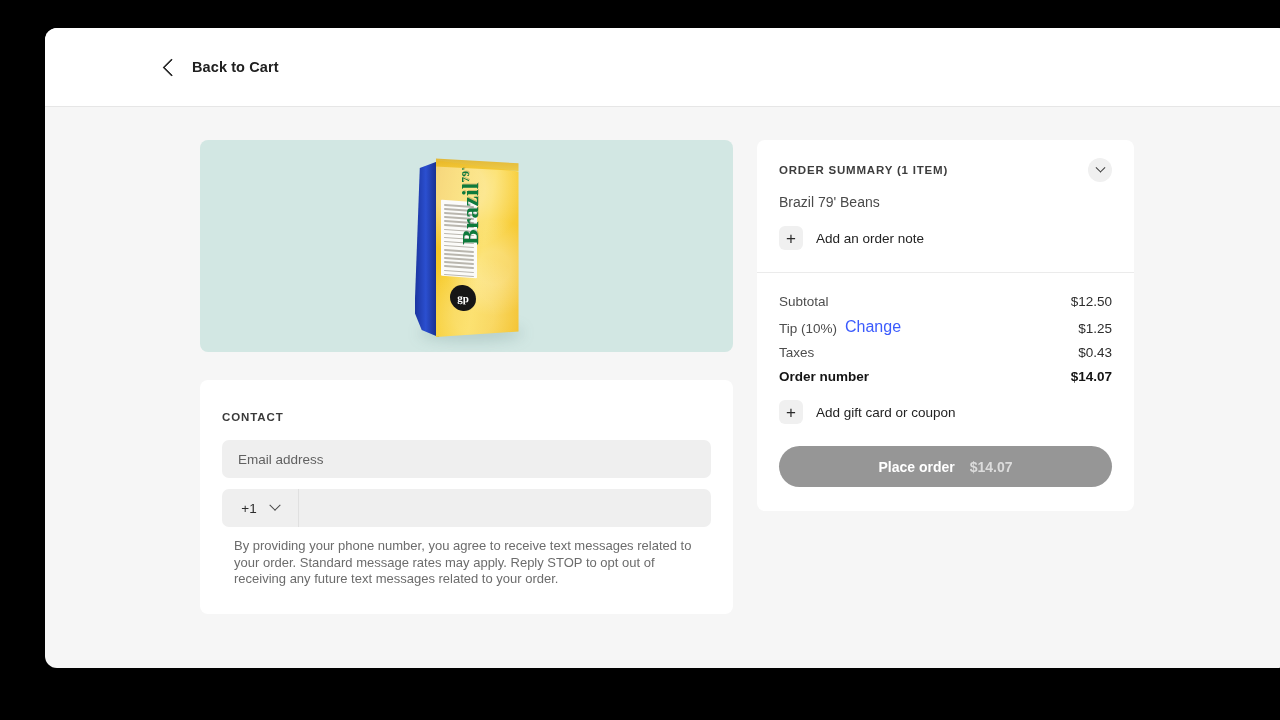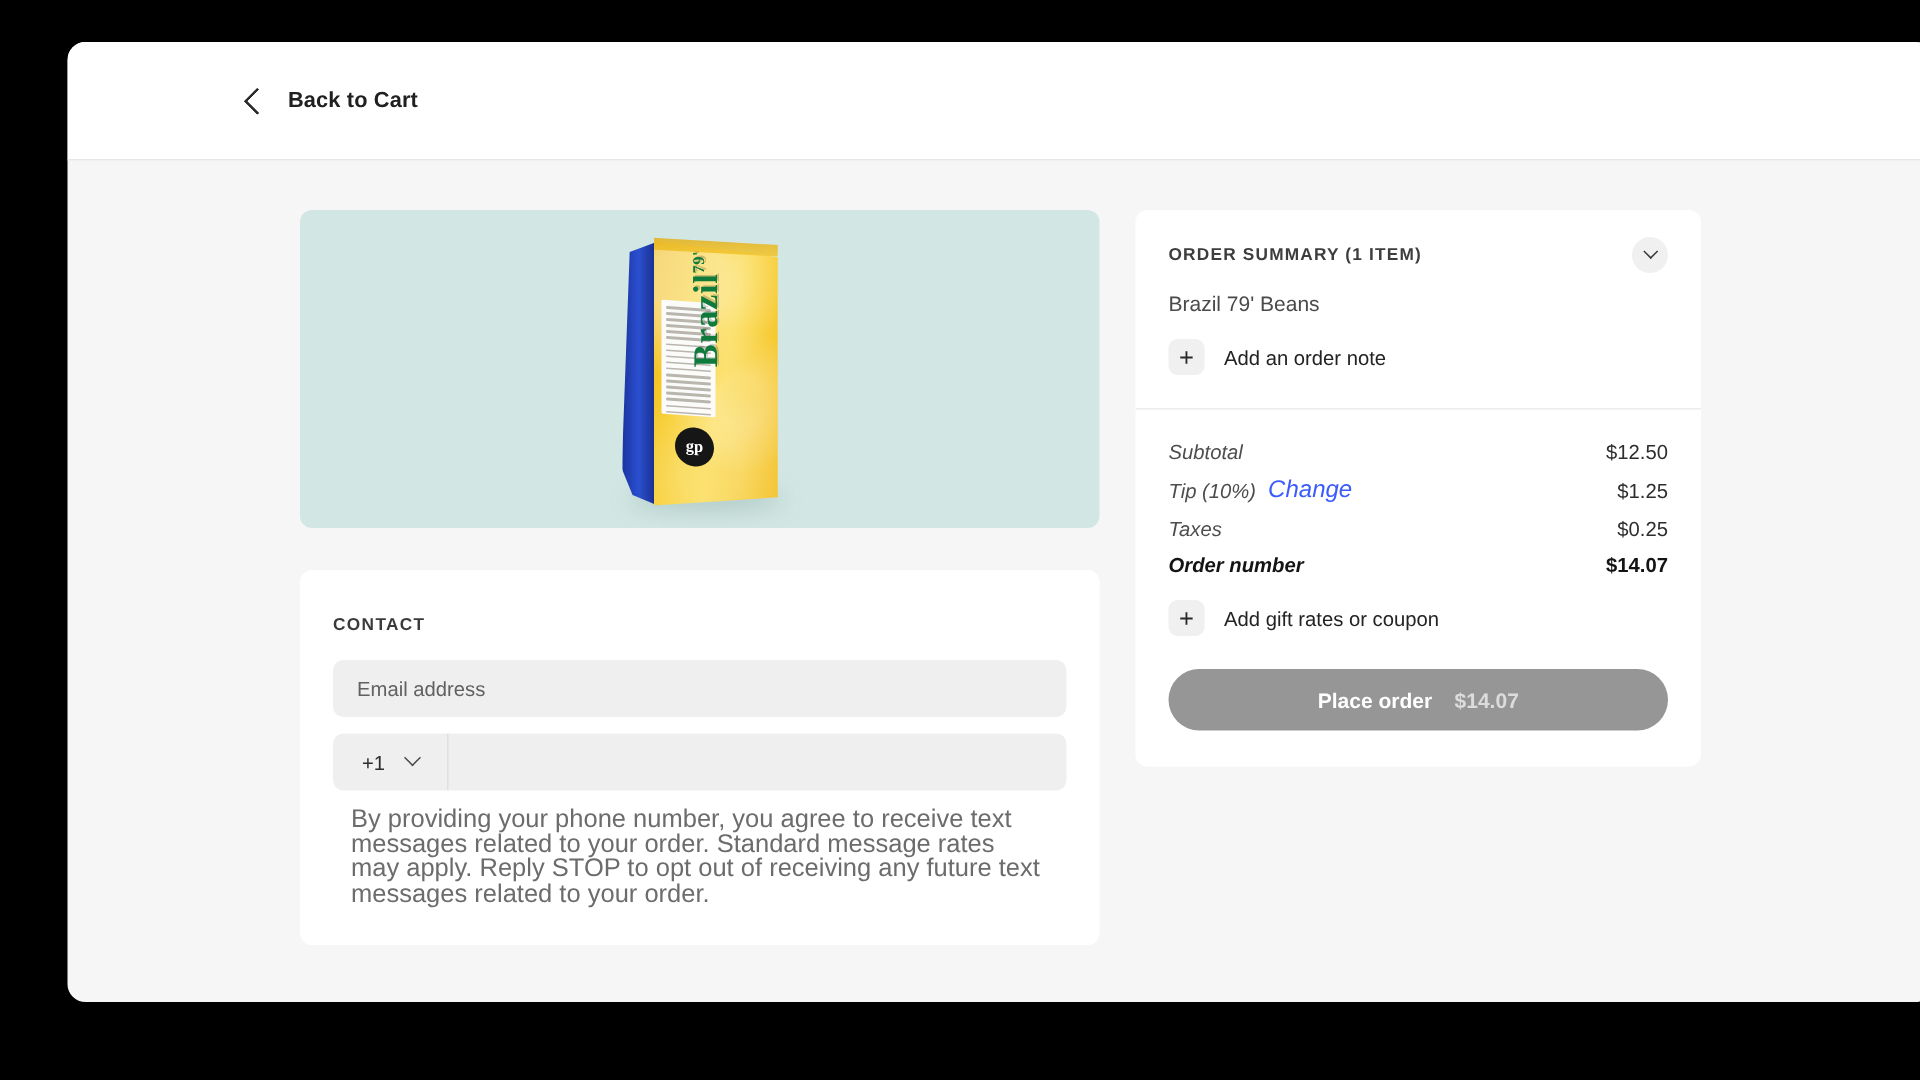--- a/index.html
+++ b/index.html
@@ -232,21 +232,21 @@
   .phone-input {
     flex: 1;
     padding-left: 18px;
     font-size: 13.5px;
     color: #616161;
     cursor: text;
   }
   .disclaimer {
     margin-top: 8px;
     padding: 0 12px;
-    font-size: 17px;
+    font-size: 13px;
     line-height: 16.5px;
     color: #6c6c6c;
   }
 
   
   .summary-card {
     background: #fff;
     border-radius: 8px;
     overflow: hidden;
   }
@@ -306,21 +306,21 @@
 
   .summary-bottom { padding: 21px 22px 24px 22px; }
   .price-row {
     display: flex;
     justify-content: space-between;
     align-items: baseline;
     font-size: 13.5px;
     color: #4d4d4d;
     margin-bottom: 9px;
   }
-  .price-row .lbl { display: flex; align-items: center; gap: 8px; font-style: italic; }
+  .price-row .lbl { display: flex; align-items: flex-end; gap: 8px; }
   .price-row.total { font-weight: bold; color: #141414; margin-bottom: 0; }
   .price-row.total .amt { font-weight: bold; color: #141414; }
   .change-link {
     color: #3b5bfd;
     font-size: 16px;
     cursor: pointer;
   }
   .amt { color: #2d2d2d; }
 
   .place-order {
@@ -443,33 +443,33 @@
                   <span>Tip (10%)</span>
                   <span class="change-link">Change</span>
                 </span>
                 <span class="amt">$1.25</span>
               </div>
 
               <div class="price-row">
                 <span class="lbl">
                   <span>Taxes</span>
                 </span>
-                <span class="amt">$0.25</span>
+                <span class="amt">$0.43</span>
               </div>
 
               <div class="price-row total">
                 <span class="lbl">
                   <span>Order number</span>
                 </span>
                 <span class="amt">$14.07</span>
               </div>
 
               <div class="plus-row">
                 <span class="plus-btn">+</span>
-                <span class="plus-label">Add gift rates or coupon</span>
+                <span class="plus-label">Add gift card or coupon</span>
               </div>
 
               <div class="place-order">
                 <span class="po-label">Place order</span>
                 <span class="po-amount">$14.07</span>
               </div>
 
             </div>
           </div>
         </div>

